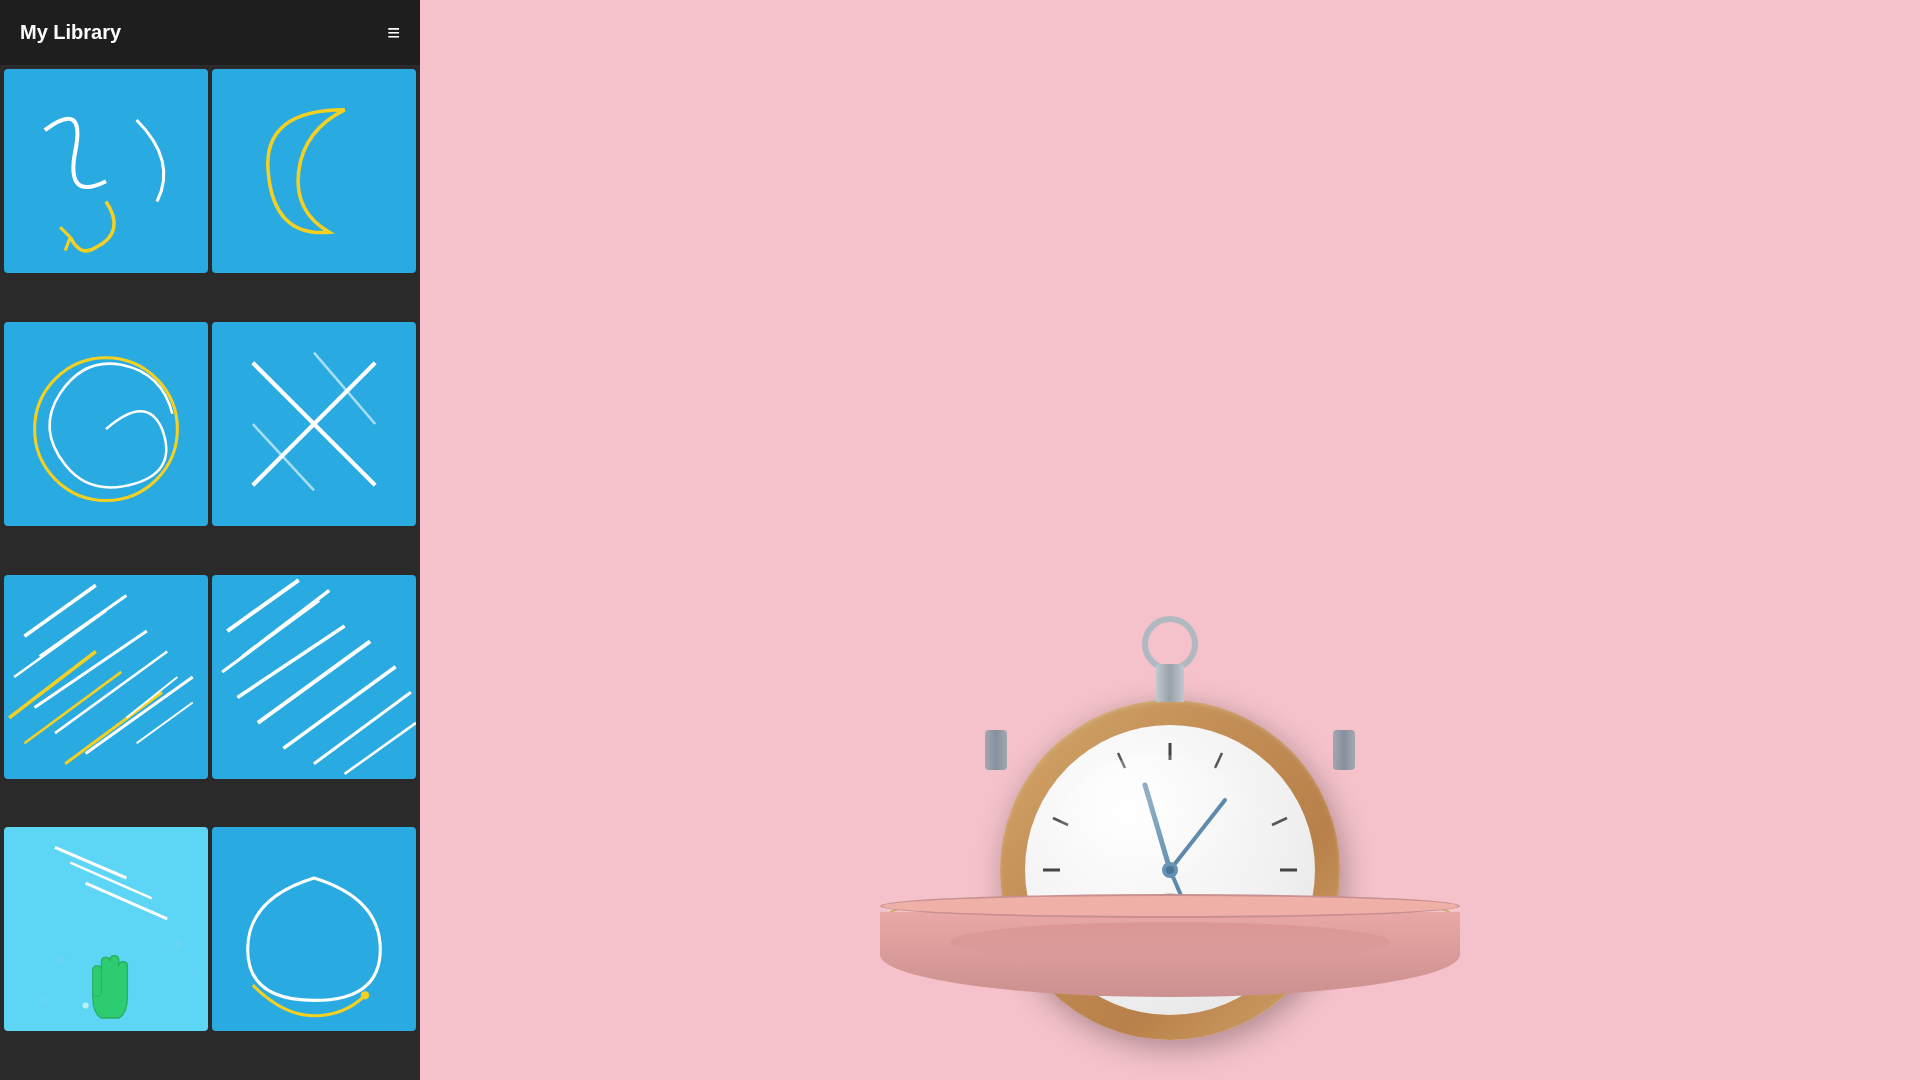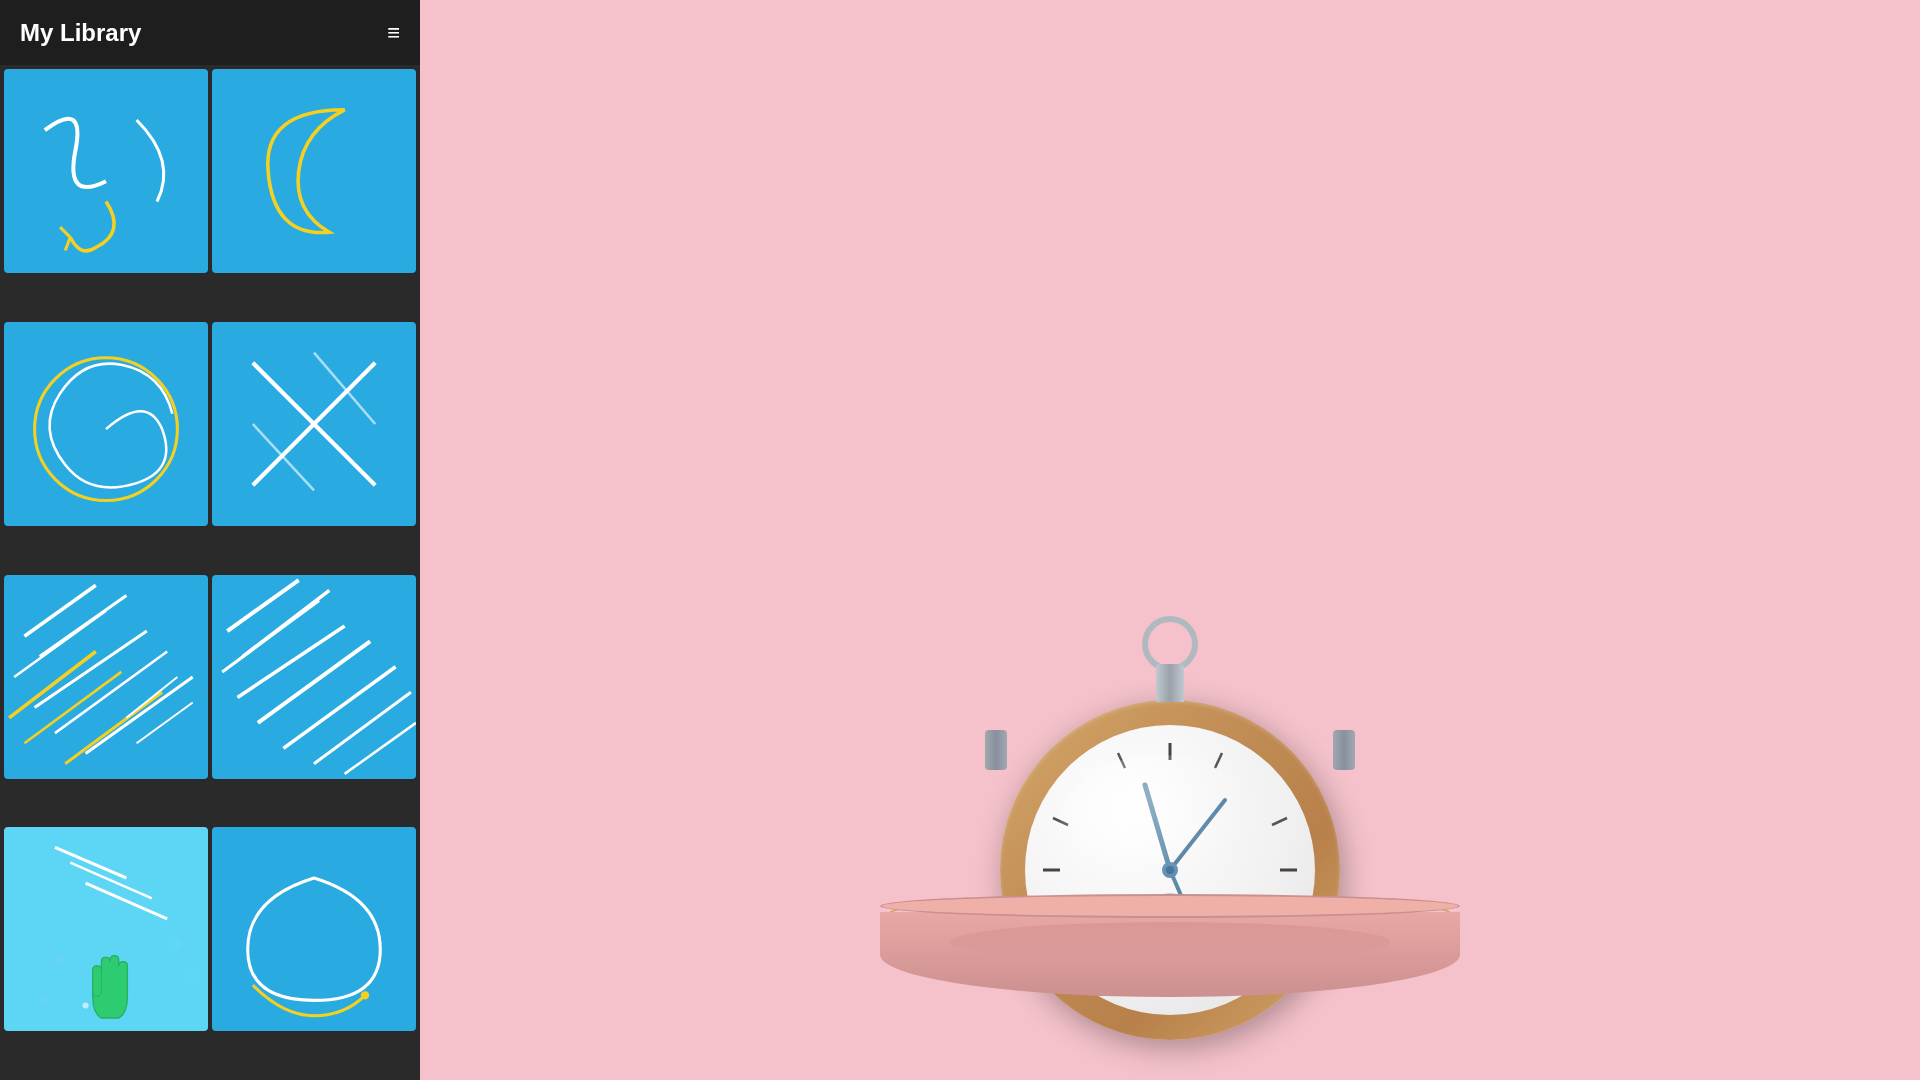--- a/index.html
+++ b/index.html
@@ -26,21 +26,21 @@
       height: 65px;
       background: #1e1e1e;
       display: flex;
       align-items: center;
       justify-content: space-between;
       padding: 0 20px;
     }
 
     #library-title {
       color: #ffffff;
-      font-size: 24px;
+      font-size: 20px;
       font-weight: 700;
     }
 
     #menu-icon {
       color: #ffffff;
       font-size: 22px;
       cursor: pointer;
     }
 
     #grid-container {

